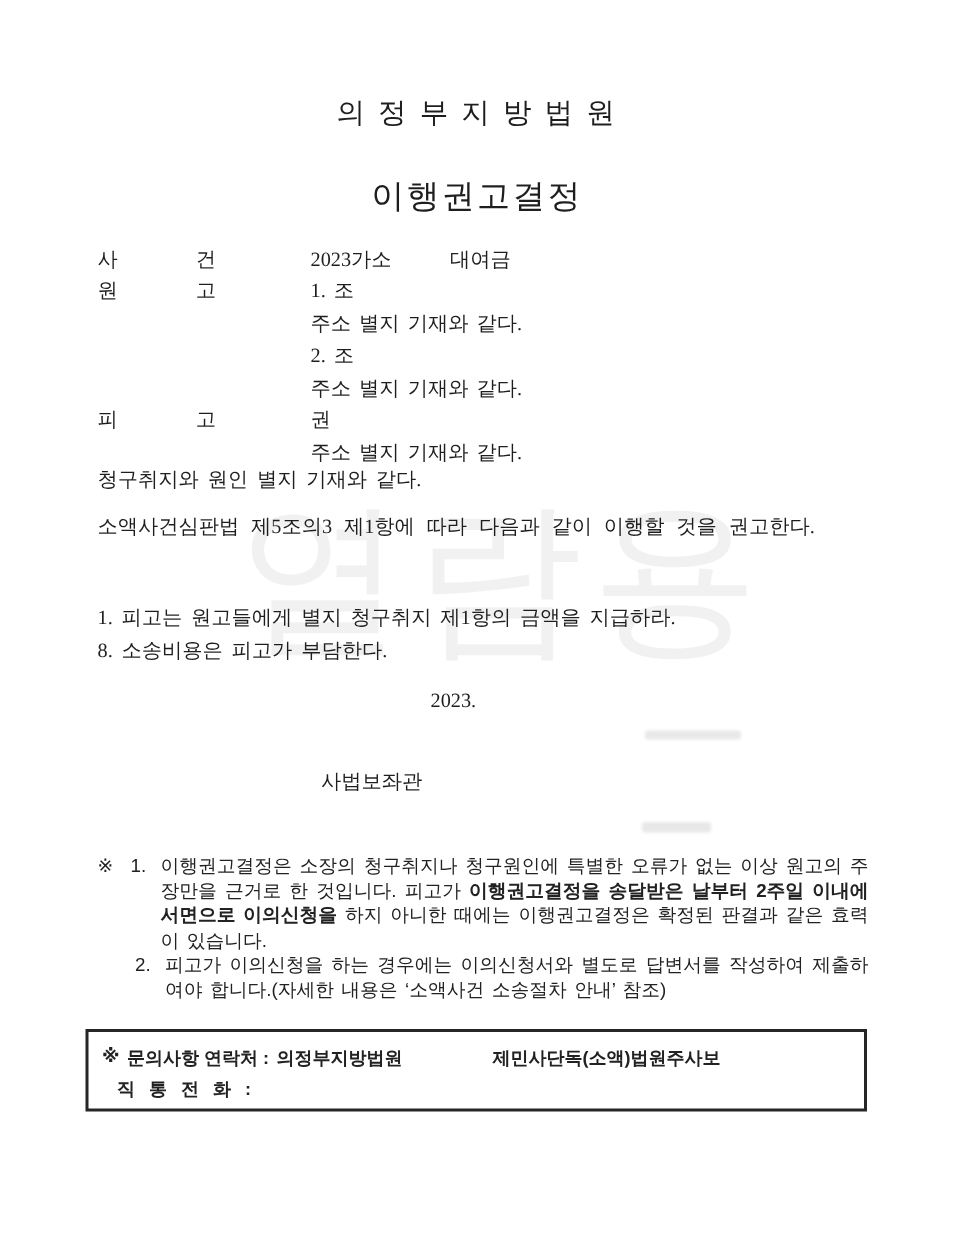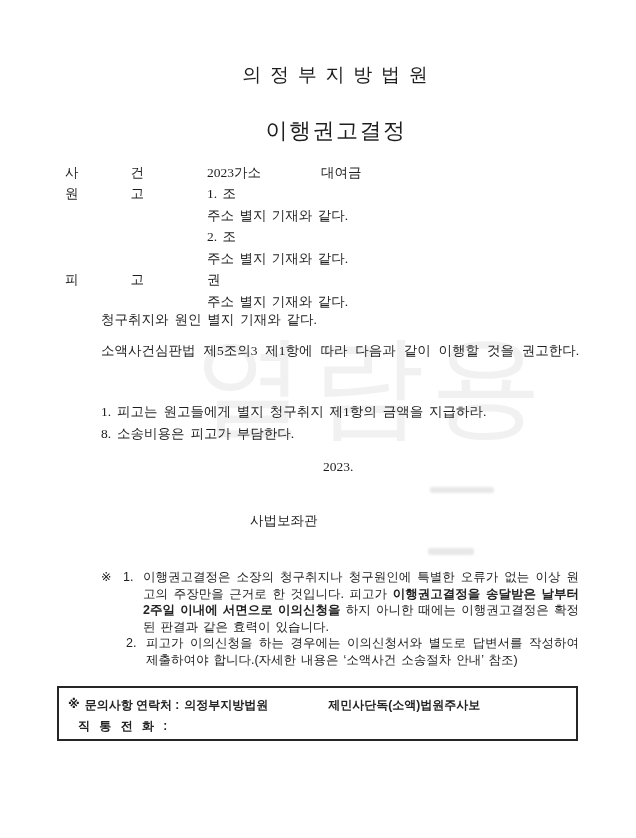--- a/index.html
+++ b/index.html
@@ -6,42 +6,42 @@
   html, body { background: #ffffff; }
   body {
     width: 636px; height: 838px;
     font-family: "Liberation Serif", "DejaVu Serif", serif;
     color: #1e1e1e;
   }
   .page {
     position: relative; width: 636px; height: 838px;
     background: #ffffff; overflow: hidden;
   }
-  .abs { position: absolute; padding-left: 36px; }
+  .abs { position: absolute; }
   .centered { left: 0; right: 0; text-align: center; }
 
   .court-name { top: 62px; font-size: 19px; letter-spacing: 2px; font-weight: 500; }
   .doc-title  { top: 116px; font-size: 22px; letter-spacing: 1.5px; font-weight: 500; }
 
   .watermark {
     top: 330px; left: 158px;
     font-size: 112px; letter-spacing: 6px; line-height: 1;
     color: rgba(40, 40, 40, 0.065);
     white-space: nowrap; pointer-events: none;
   }
 
   .row { left: 0; width: 100%; font-size: 13.5px; line-height: 18px; }
   .lbl {
     position: absolute; left: 65px; width: 79px;
     display: flex; justify-content: space-between;
   }
   .lbl i { font-style: normal; }
   .v { position: absolute; white-space: nowrap; word-spacing: 2px; margin-left: 22px; }
   .v185 { left: 185px; }
-  .v285 { left: 299px; }
+  .v285 { left: 278px; }
 
   .bodyline { font-size: 13.5px; word-spacing: 2.5px; white-space: nowrap; }
   .statute  { word-spacing: 4.5px; }
   .order-heading { top: 376px; font-size: 14.5px; font-weight: bold; letter-spacing: 5px; }
 
   .smudge { background: #e8e8e8; border-radius: 2px; filter: blur(1.2px); }
 
   .notes {
     left: 65px; top: 569px; width: 514px;
     font-family: "Liberation Sans", "DejaVu Sans", sans-serif;

